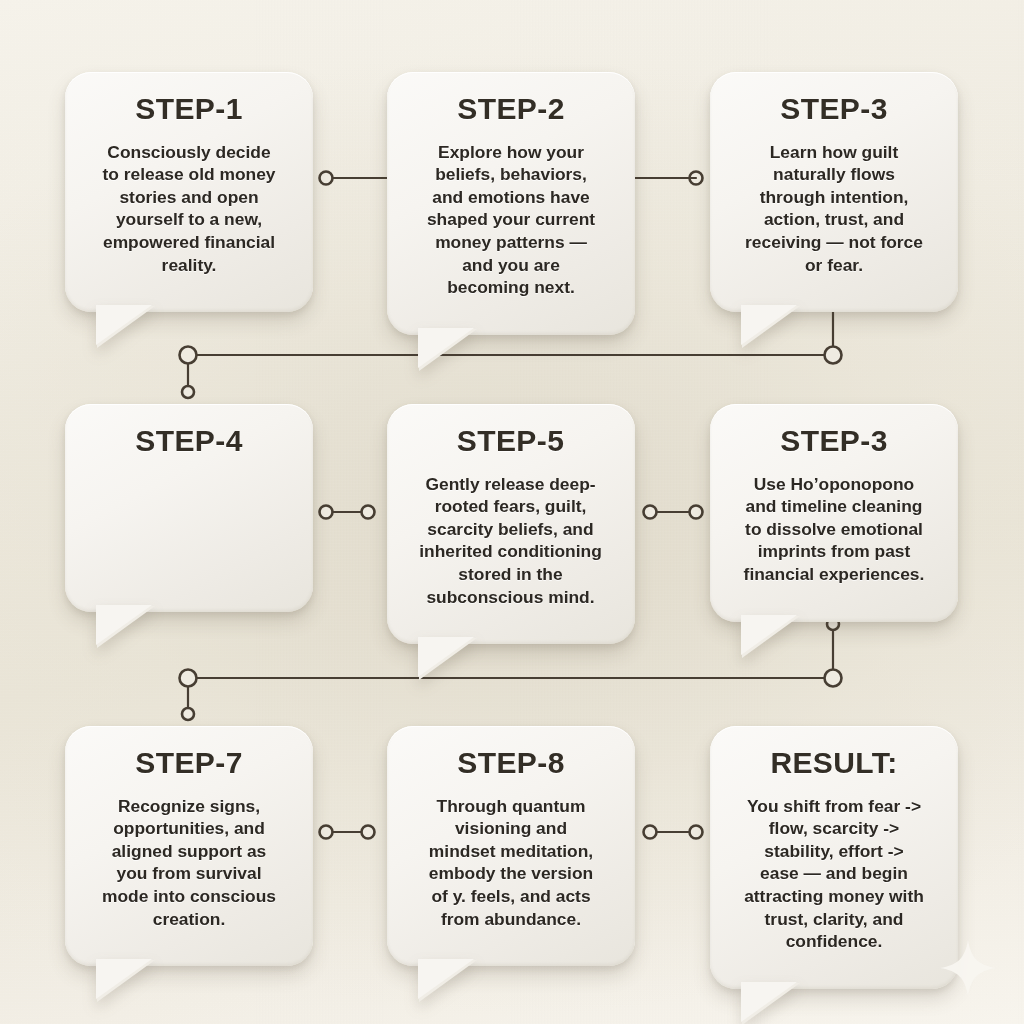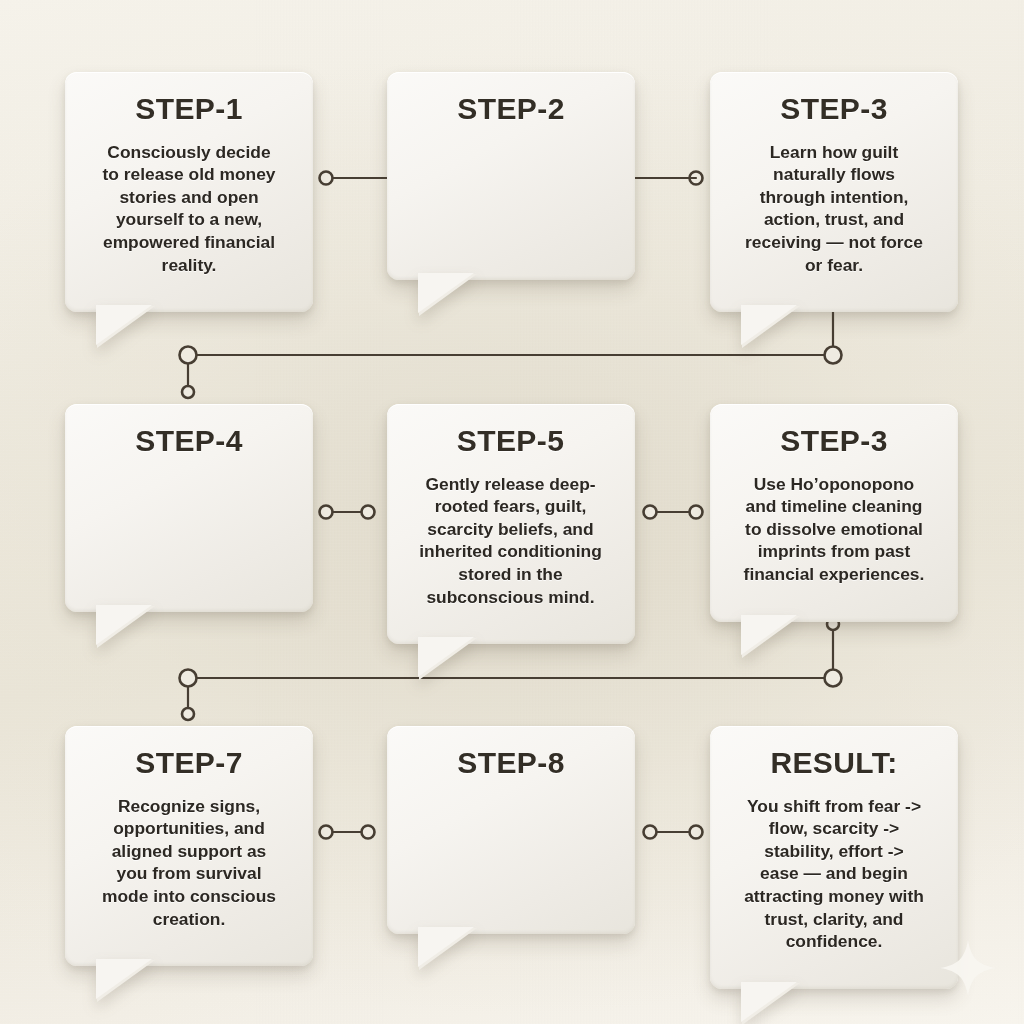--- a/index.html
+++ b/index.html
@@ -43,21 +43,21 @@
     height: 1024px;
     pointer-events: none;
   }
 
   
   .bubble {
     position: absolute;
     width: 248px;
     box-sizing: border-box;
     background: linear-gradient(152deg, #fbfaf8 0%, #f6f4f0 38%, #eeebe5 74%, #e8e5dd 100%);
-    border-radius: 12px;
+    border-radius: 26px;
     padding: 22px 17px 20px 17px;
     box-shadow:
       0 10px 18px rgba(90,80,62,0.17),
       0 3px 6px rgba(90,80,62,0.12),
       inset 0 1px 0 rgba(255,255,255,0.95),
       inset 0 -2px 3px rgba(175,168,150,0.16);
   }
 
   .bubble-title {
     text-align: center;
@@ -181,20 +181,21 @@
   </svg>
 
   <div class="bubble" style="left:65px;  top:72px;  min-height:208px;">
     <div class="bubble-title">STEP-1</div>
     <div class="bubble-body">Consciously decide to release old money stories and open yourself to a new, empowered financial reality.</div>
     <div class="tail"></div>
   </div>
 
   <div class="bubble" style="left:387px; top:72px;  min-height:208px;">
     <div class="bubble-title">STEP-2</div>
+    <div class="bubble-body">Explore how your beliefs, behaviors, and emotions have shaped your current money patterns — and you are becoming next.</div>
     <div class="tail"></div>
   </div>
 
   <div class="bubble" style="left:710px; top:72px;  min-height:208px;">
     <div class="bubble-title">STEP-3</div>
     <div class="bubble-body">Learn how guilt naturally flows through intention, action, trust, and receiving — not force or fear.</div>
     <div class="tail"></div>
   </div>
 
   <div class="bubble" style="left:65px;  top:404px; min-height:208px;">
@@ -215,20 +216,21 @@
   </div>
 
   <div class="bubble" style="left:65px;  top:726px; min-height:208px;">
     <div class="bubble-title">STEP-7</div>
     <div class="bubble-body">Recognize signs, opportunities, and aligned support as you from survival mode into conscious creation.</div>
     <div class="tail"></div>
   </div>
 
   <div class="bubble" style="left:387px; top:726px; min-height:208px;">
     <div class="bubble-title">STEP-8</div>
+    <div class="bubble-body">Through quantum visioning and mindset meditation, embody the version of y. feels, and acts from abundance.</div>
     <div class="tail"></div>
   </div>
 
   <div class="bubble" style="left:710px; top:726px; min-height:208px;">
     <div class="bubble-title">RESULT:</div>
     <div class="bubble-body">You shift from fear -&gt; flow, scarcity -&gt; stability, effort -&gt; ease — and begin attracting money with trust, clarity, and confidence.</div>
     <div class="tail"></div>
   </div>
 
   <svg id="sparkle" viewBox="0 0 60 60" xmlns="http://www.w3.org/2000/svg">

